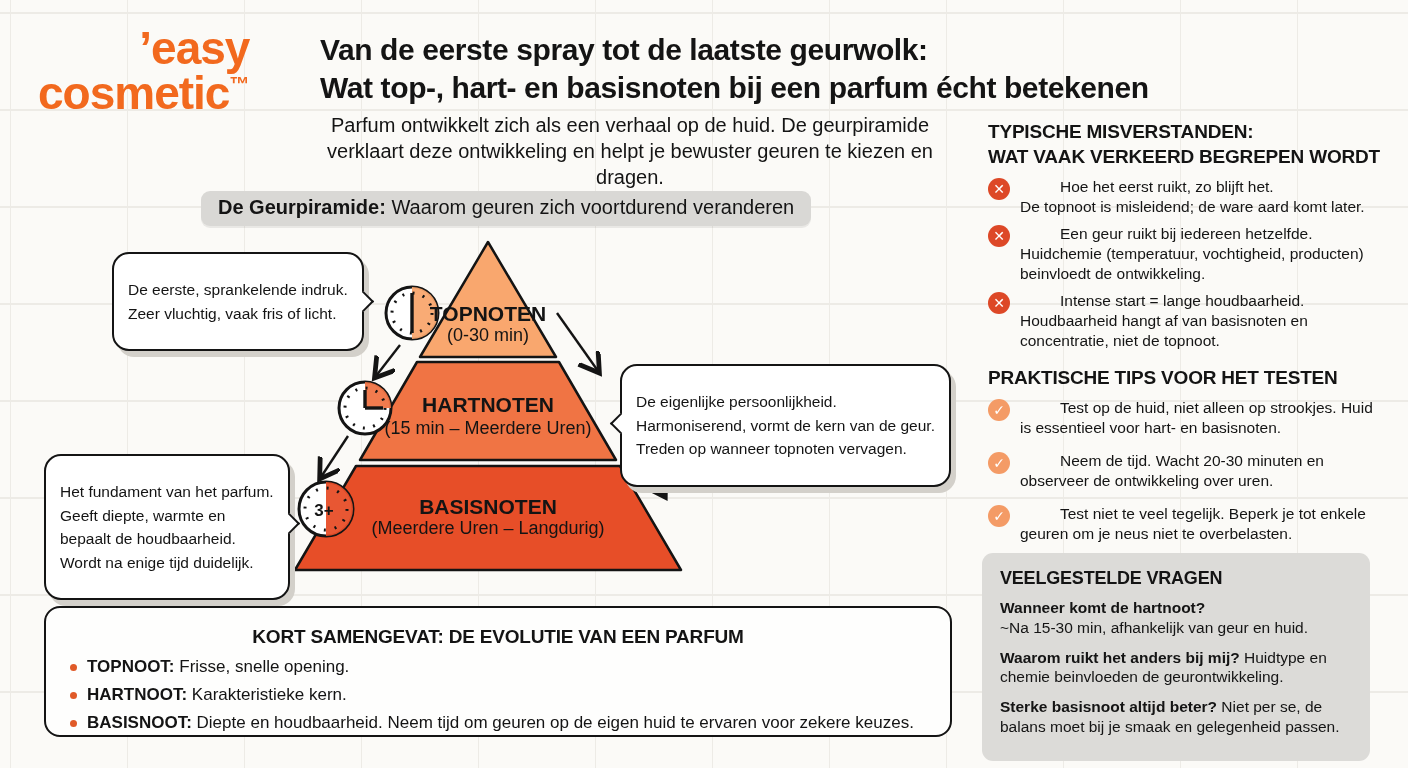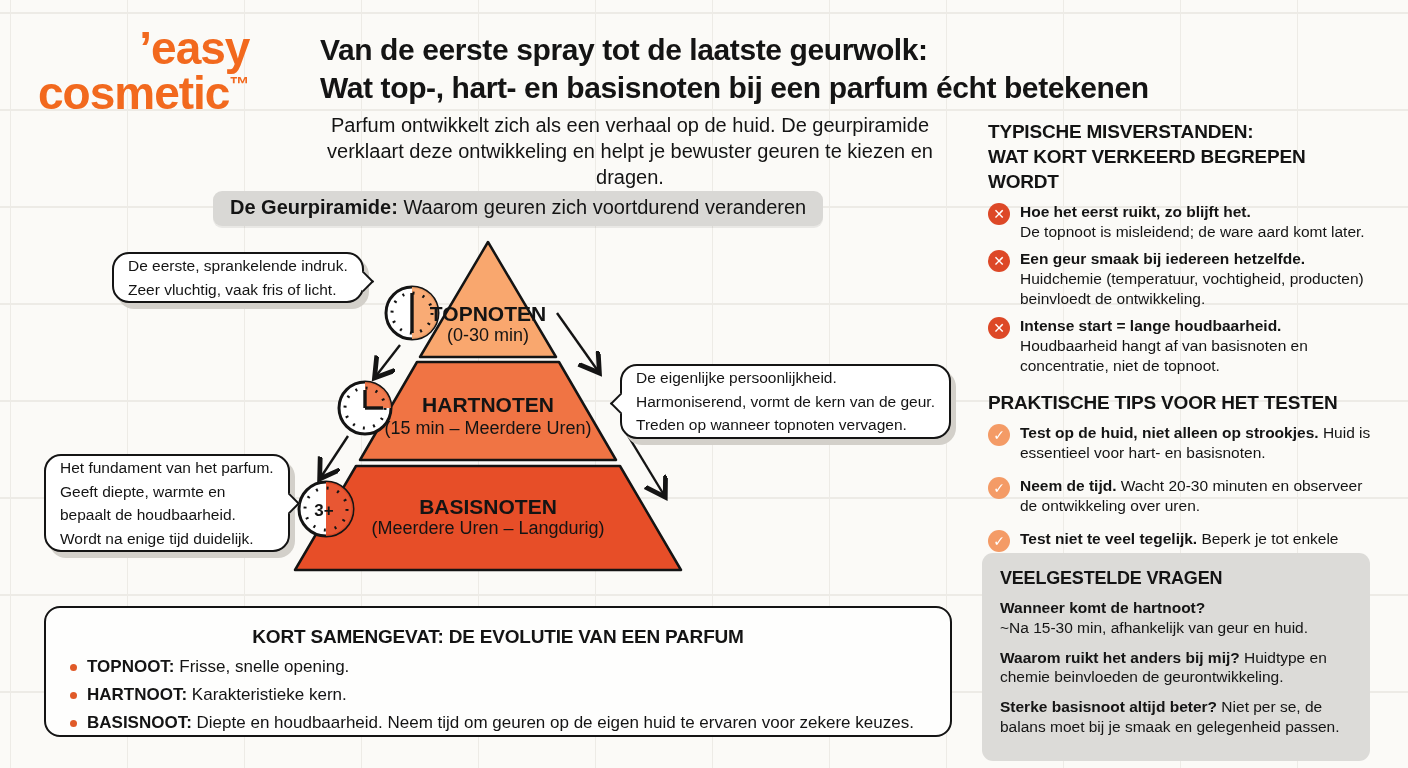--- a/index.html
+++ b/index.html
@@ -20,28 +20,28 @@
   .logo { position:absolute; left:38px; top:26px; color:#F2691E; font-weight:800;
           font-size:46px; line-height:0.98; letter-spacing:-1px;text-align:right; }
   .logo sup { font-size:20px; font-weight:800; vertical-align: 18px; letter-spacing:0; }
 
   
   .title { position:absolute; left:320px; top:31px; font-weight:800; font-size:30px;
            line-height:1.26; letter-spacing:-0.4px; white-space:nowrap; }
   .subtitle { position:absolute; left:320px; top:112px; width:620px; font-size:20px; line-height:1.3;text-align:center; }
 
   
-  .pill { position:absolute; left:213px; top:191px; background:#D9D8D5; border-radius:9px;
+  .pill { position:absolute; left:201px; top:191px; background:#D9D8D5; border-radius:9px;
           padding:5px 17px 7px; font-size:20px; white-space:nowrap;
           box-shadow:0 2px 0 rgba(0,0,0,0.07); }
   .pill b { font-weight:800; }
 
   
   .bubble { position:absolute; background:#FFFFFF; border:2.5px solid #141414; border-radius:17px;
-            padding:0 14px; font-size:15.5px; line-height:1.52; white-space:nowrap;
+            padding:24px 14px; font-size:15.5px; line-height:1.52; white-space:nowrap;
             box-shadow:5px 6px 0 #D3D0CA; }
   .bubble .tail { position:absolute; width:15px; height:15px; background:#FFFFFF; }
   .tail-right { right:-9.5px; top:42%; border-top:2.5px solid #141414; border-right:2.5px solid #141414;
                 transform:rotate(45deg); }
   .tail-left  { left:-9.5px; top:42%; border-bottom:2.5px solid #141414; border-left:2.5px solid #141414;
                 transform:rotate(45deg); }
   .bubble-tl { left:112px; top:252px; }
   .bubble-bl { left:44px;  top:454px; }
   .bubble-r  { left:620px; top:364px; }
 
@@ -49,21 +49,21 @@
 
   
   .right-col { position:absolute; left:988px; top:119px; width:392px; }
   .rc-title { font-weight:800; font-size:19px; line-height:1.32; letter-spacing:-0.2px; margin-bottom:8px; }
   .rc-item { display:flex; gap:10px; margin-bottom:7px; }
   .badge { flex:0 0 auto; width:22px; height:22px; border-radius:50%; color:#fff; font-weight:700;
            font-size:14px; display:flex; align-items:center; justify-content:center; margin-top:1px; }
   .badge-x { background:#DD4827; }
   .badge-check { background:#F49B66; }
   .rc-text { font-size:15.5px; line-height:1.29; width:358px; }
-  .rc-text .lead { font-weight:700; }
+  .rc-text .lead { font-weight:400;margin-left:40px; }
   .tips { margin-top:14px; }
   .tips .rc-item { margin-bottom:13px; }
 
   
   .faq { position:absolute; left:982px; top:553px; width:388px; min-height:181px;
          background:#DCDBD8; border-radius:11px; padding:15px 18px 14px; }
   .faq-title { font-weight:800; font-size:18px; margin-bottom:9px; letter-spacing:-0.2px; }
   .faq-item { font-size:15.5px; line-height:1.28; margin-bottom:10px; }
   .faq-item b { font-weight:800; }
 
@@ -166,34 +166,34 @@
     <div>Harmoniserend, vormt de kern van de geur.</div>
     <div>Treden op wanneer topnoten vervagen.</div>
     <div class="tail tail-left"></div>
   </div>
 
   <div class="right-col">
 
     <div>
       <div class="rc-title">
         <div>TYPISCHE MISVERSTANDEN:</div>
-        <div>WAT KORT VERKEERD BEGREPEN WORDT</div>
+        <div>WAT VAAK VERKEERD BEGREPEN WORDT</div>
       </div>
 
       <div class="rc-item">
         <span class="badge badge-x">✕</span>
         <div class="rc-text">
           <div class="lead">Hoe het eerst ruikt, zo blijft het.</div>
           <div>De topnoot is misleidend; de ware aard komt later.</div>
         </div>
       </div>
       <div class="rc-item">
         <span class="badge badge-x">✕</span>
         <div class="rc-text">
-          <div class="lead">Een geur smaak bij iedereen hetzelfde.</div>
+          <div class="lead">Een geur ruikt bij iedereen hetzelfde.</div>
           <div>Huidchemie (temperatuur, vochtigheid, producten) beinvloedt de ontwikkeling.</div>
         </div>
       </div>
       <div class="rc-item">
         <span class="badge badge-x">✕</span>
         <div class="rc-text">
           <div class="lead">Intense start = lange houdbaarheid.</div>
           <div>Houdbaarheid hangt af van basisnoten en concentratie, niet de topnoot.</div>
         </div>
       </div>

